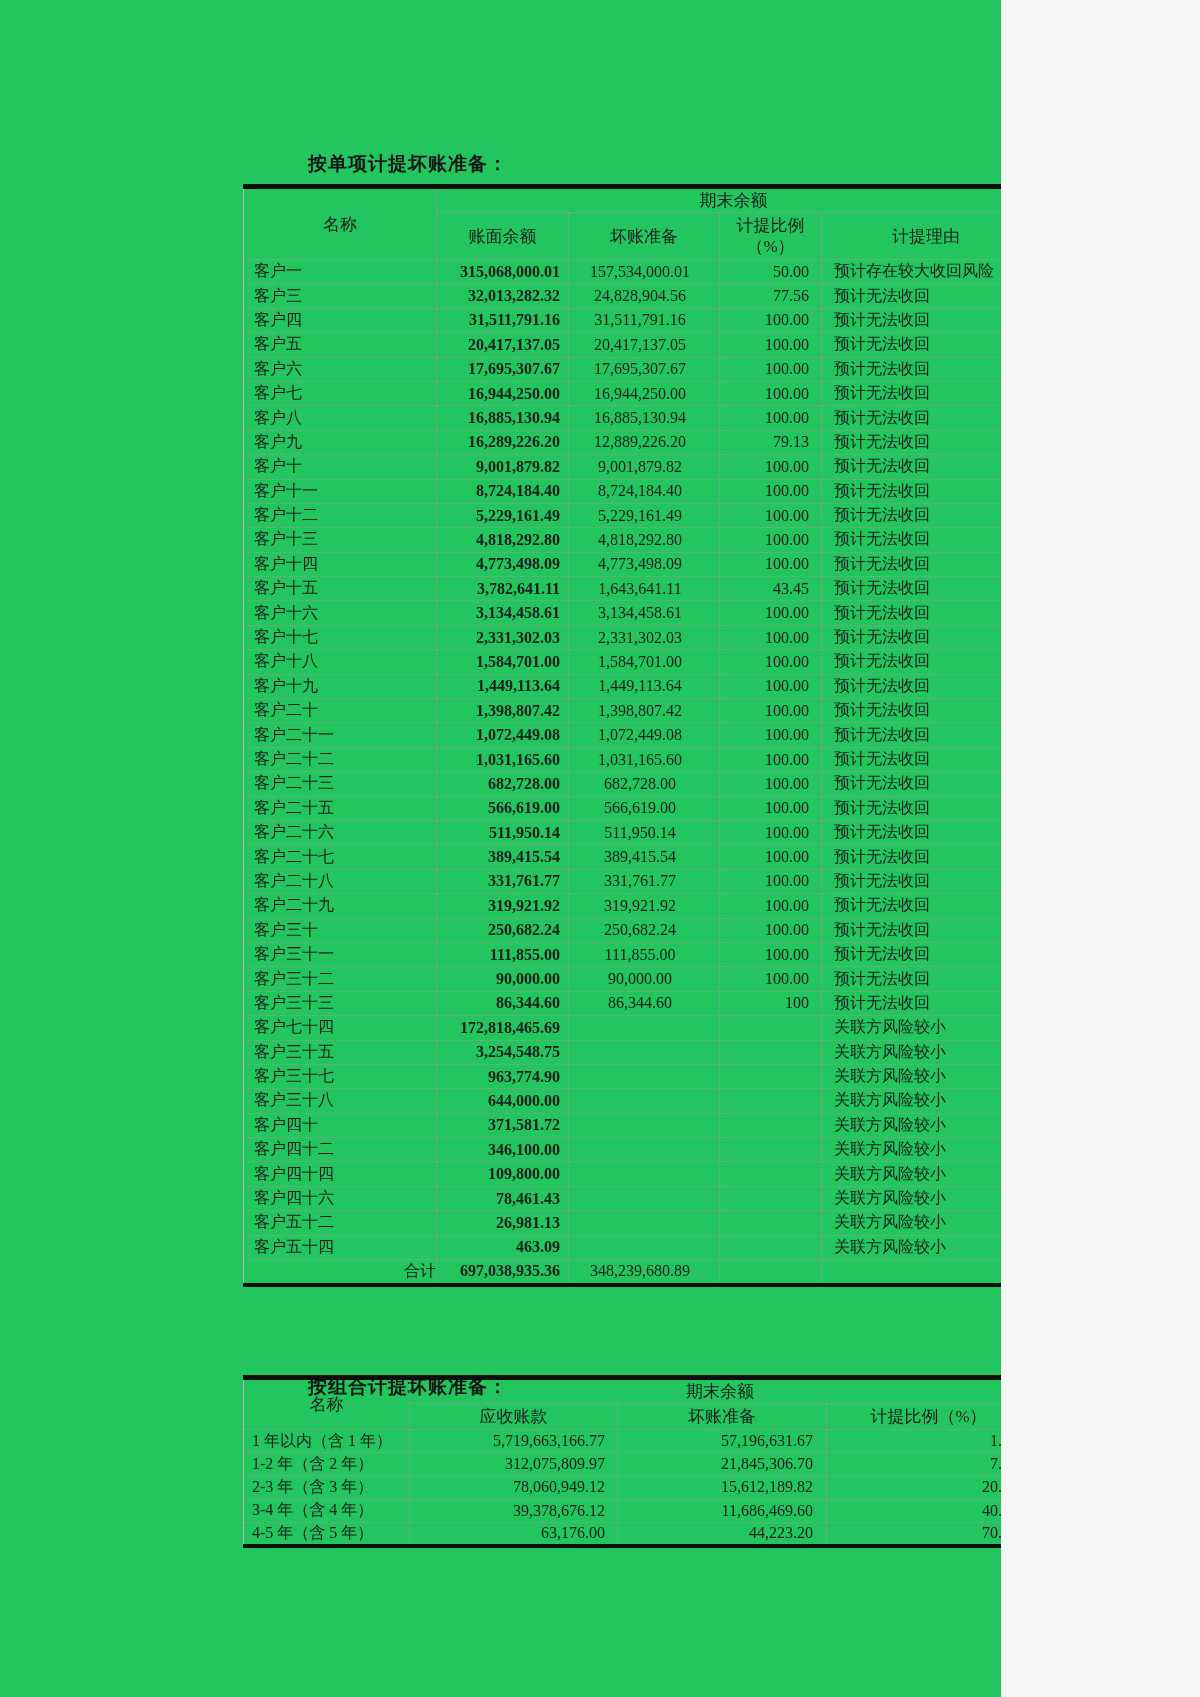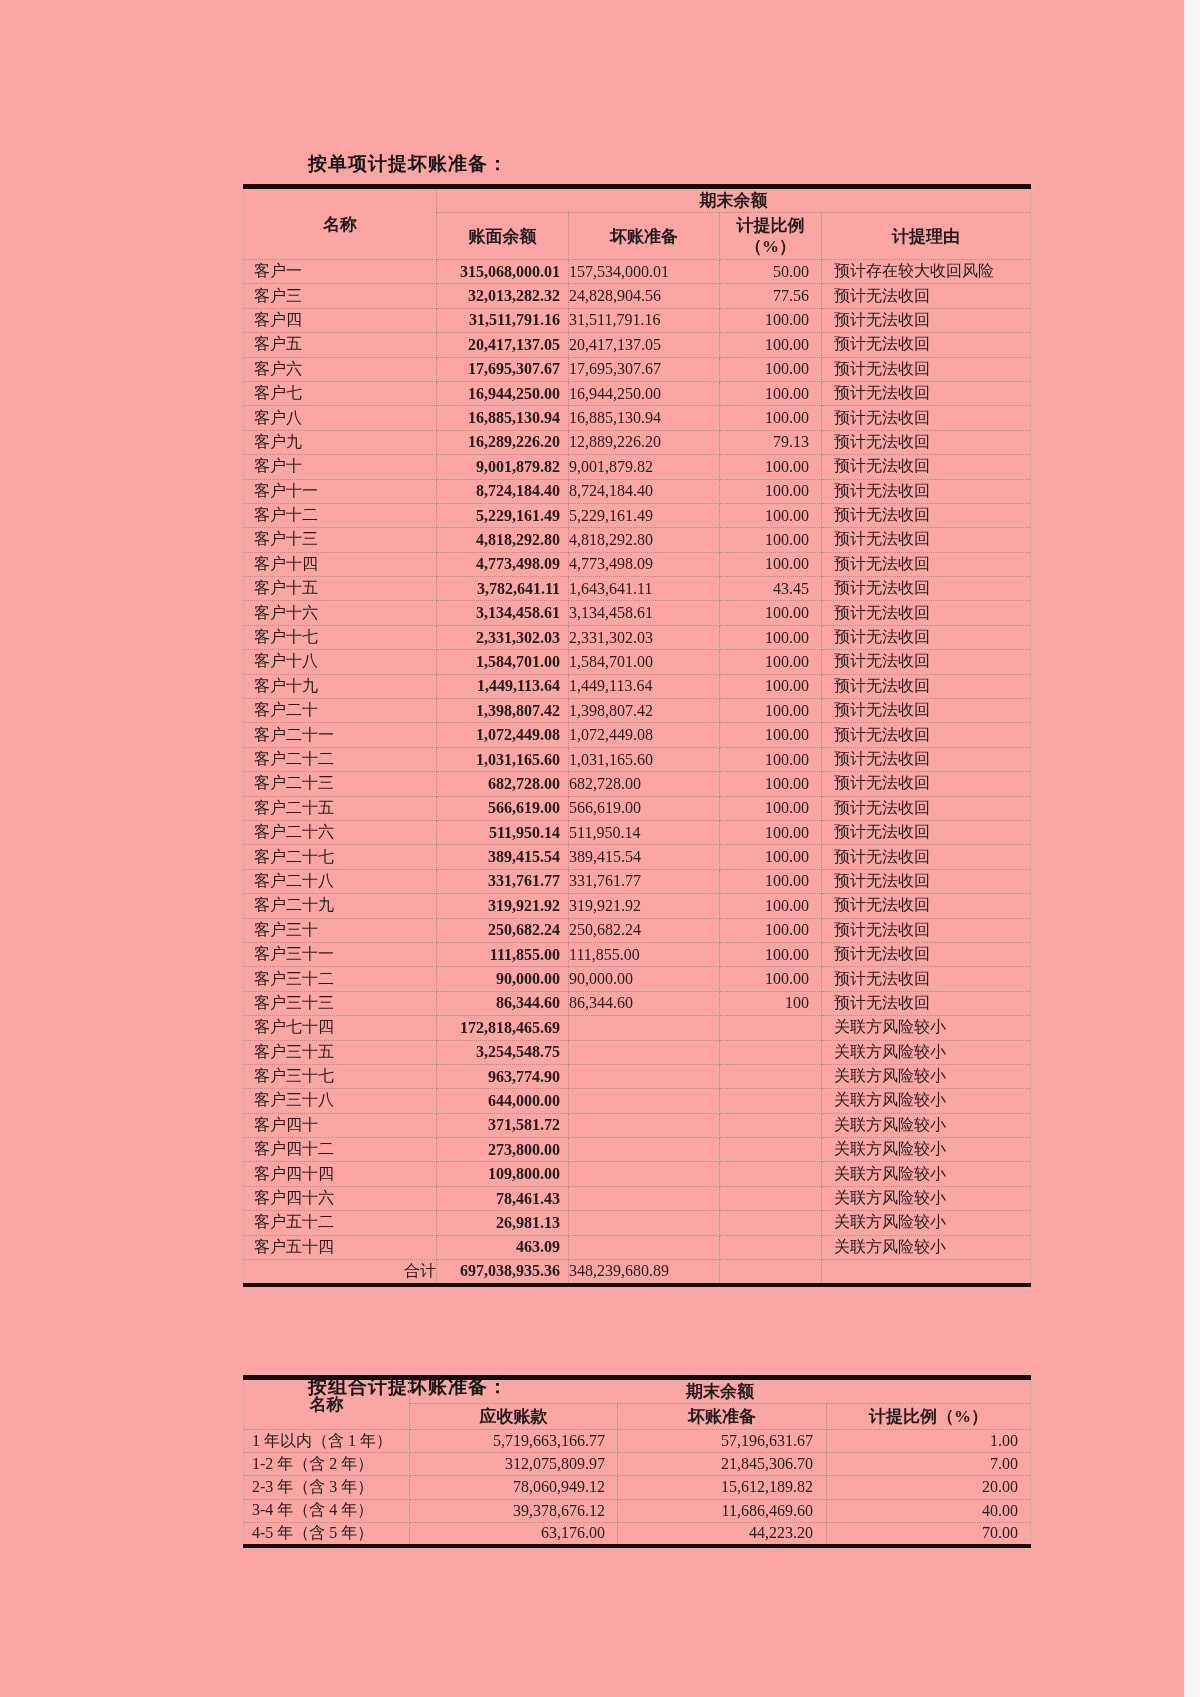--- a/index.html
+++ b/index.html
@@ -3,22 +3,22 @@
 <meta charset="utf-8">
 <style>
   html,body{margin:0;padding:0;}
   body{
     width:1200px;height:1697px;
     background:#f6f6f4;
     font-family:"Liberation Serif","DejaVu Serif",serif;
     color:#1d1d1d;
   }
   .page{
-    position:relative;width:1184px;height:1697px;
-    background:#fca5a5;overflow:hidden;
+    position:relative;width:1001px;height:1697px;
+    background:#22c55e;overflow:hidden;
   }
   .sec-title{
     position:absolute;left:308px;
     font-size:19px;font-weight:600;letter-spacing:1px;
     color:#161616;white-space:nowrap;
   }
   #title-individual{top:151px;}
   #title-group{top:1344px;margin-top:30px;}
 
   table.doc{
@@ -35,29 +35,29 @@
 
   table.doc th, table.doc td{
     border:1px dotted #98989a;
     font-weight:normal;
     padding:0;
     overflow:hidden;
     white-space:nowrap;
     vertical-align:middle;
     color:#1d1d1d;
   }
-  table.doc th{font-size:17px;text-align:center;font-weight:bold;}
+  table.doc th{font-size:17px;text-align:center;}
 
   
   .t1 thead tr.hrow1{height:24px;}
   .t1 thead tr.hrow2{height:47px;}
   .t1 tbody tr{height:24.4px;}
   .t1 td:nth-child(1){text-align:left;padding-left:10px;font-family:Liberation Serif, serif;}
   .t1 td:nth-child(2){text-align:right;padding-right:8px;font-weight:bold;}
-  .t1 td:nth-child(3){text-align:left;padding-right:8px;margin-top:28px;}
+  .t1 td:nth-child(3){text-align:center;padding-right:8px;margin-top:28px;}
   .t1 td:nth-child(4){text-align:right;padding-right:12px;}
   .t1 td:nth-child(5){text-align:left;padding-left:12px;}
   .t1 tr.total-row{height:25px;}
   .t1 tr.total-row td:nth-child(1){text-align:right;padding-left:0;}
 
   
   .t2 thead tr.hrow1{height:25px;}
   .t2 thead tr.hrow2{height:26px;margin-top:20px;}
   .t2 tbody tr{height:23.2px;margin-top:35px;}
   .t2 td:nth-child(1){text-align:left;padding-left:8px;}
@@ -345,21 +345,21 @@
         </tr>
         <tr>
           <td>客户四十</td>
           <td>371,581.72</td>
           <td></td>
           <td></td>
           <td>关联方风险较小</td>
         </tr>
         <tr>
           <td>客户四十二</td>
-          <td>273,800.00</td>
+          <td>346,100.00</td>
           <td></td>
           <td></td>
           <td>关联方风险较小</td>
         </tr>
         <tr>
           <td>客户四十四</td>
           <td>109,800.00</td>
           <td></td>
           <td></td>
           <td>关联方风险较小</td>

